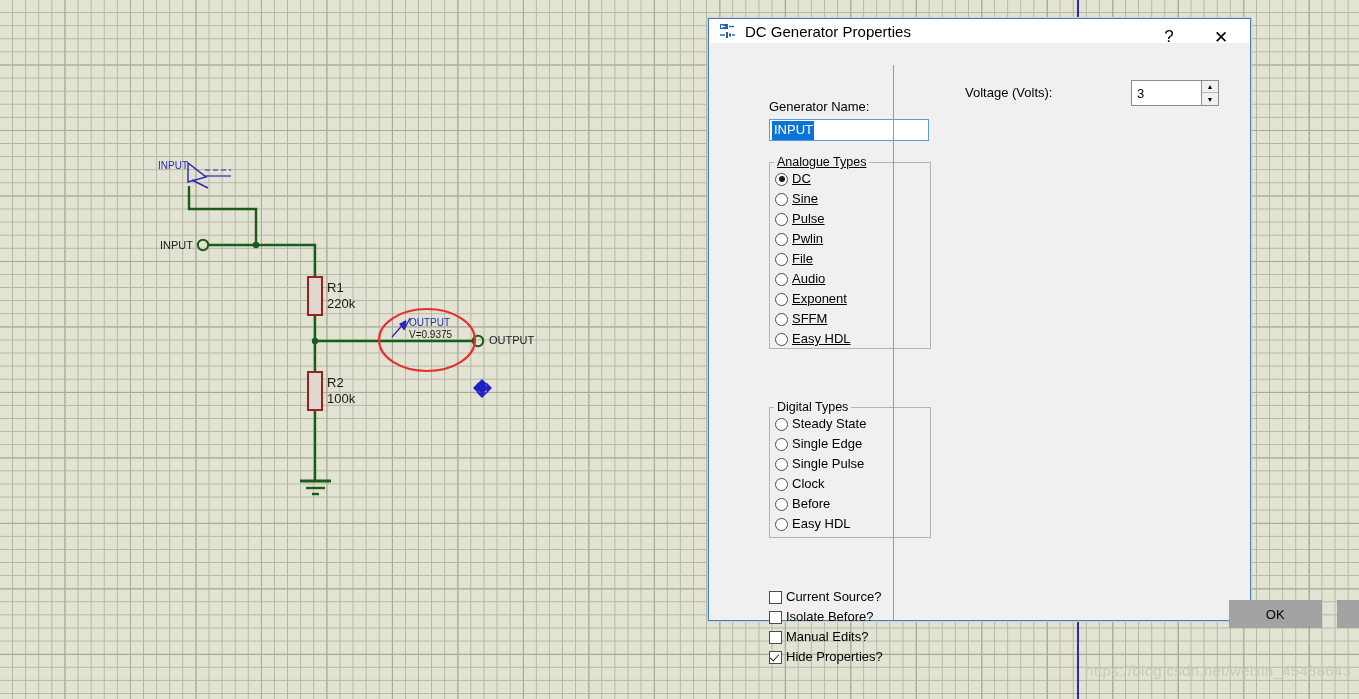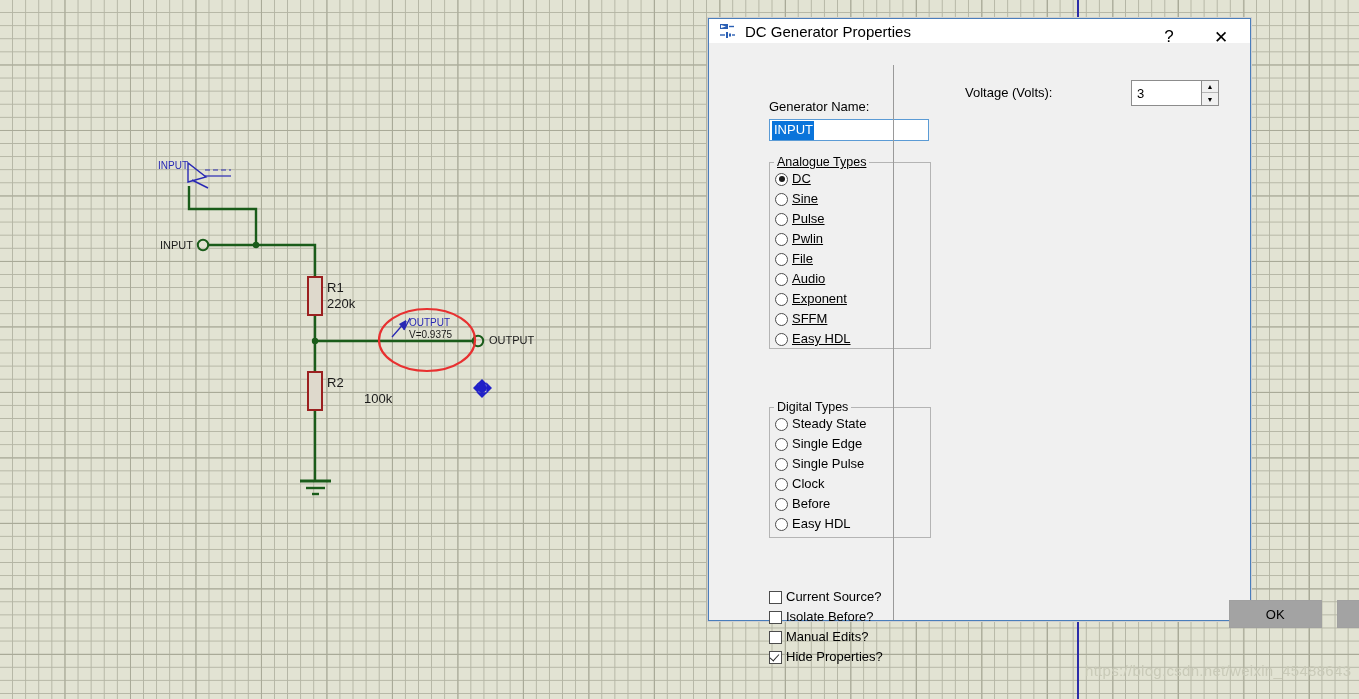--- a/index.html
+++ b/index.html
@@ -365,21 +365,21 @@
 
   <div class="net-label lbl-dark" style="left:489px; top:334px;">OUTPUT</div>
 
   <div class="net-label lbl-blue" style="left:409px; top:317px;">OUTPUT</div>
   <div class="net-label lbl-dark" style="left:409px; top:329px; font-size:10px;">V=0.9375</div>
 
   <div class="net-label lbl-ref" style="left:327px; top:280px;">R1</div>
   <div class="net-label lbl-val" style="left:327px; top:296px;">220k</div>
 
   <div class="net-label lbl-ref" style="left:327px; top:375px;">R2</div>
-  <div class="net-label lbl-val" style="left:327px; top:391px;margin-left:37px;">100k</div>
+  <div class="net-label lbl-val" style="left:327px; top:391px;">100k</div>
 
   <div class="watermark">https://blog.csdn.net/weixin_45488643</div>
 </div>
 
 <div id="dialog">
 
   <div id="titlebar">
     <svg id="title-icon" viewBox="0 0 20 20">
       <path d="M3,3 L11,3 L11,8 L3,8 Z" fill="#2a5fb4"></path>
       <path d="M4,4 L9,5.5 L4,7 Z" fill="#ffffff"></path>

